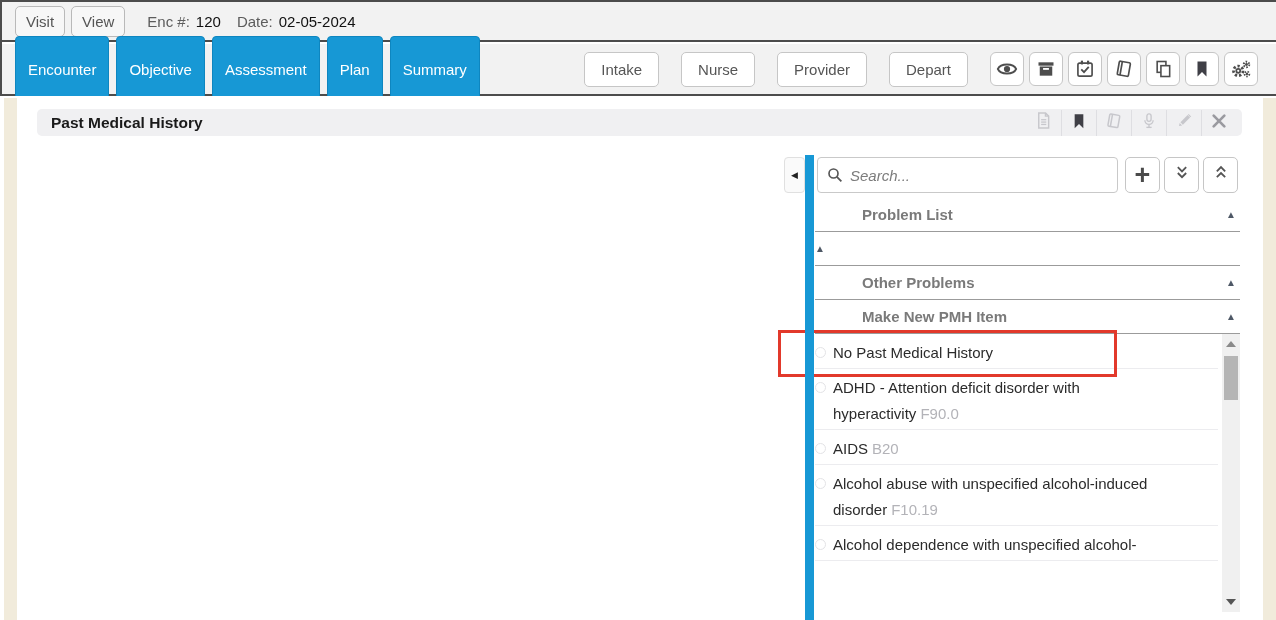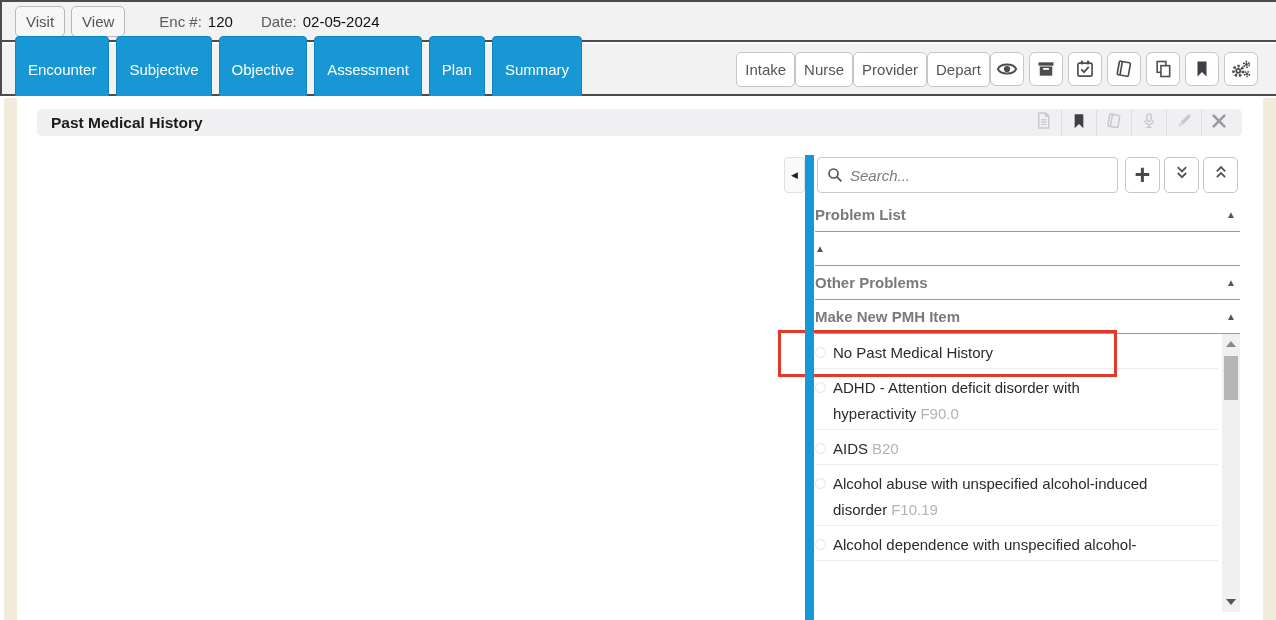--- a/index.html
+++ b/index.html
@@ -6,30 +6,30 @@
   html,body { width:1276px; height:620px; overflow:hidden; background:#fff;
               font-family:"Liberation Sans", sans-serif; }
 
   
   .chrome { position:absolute; left:0; top:0; width:1276px; height:96px;
             border-top:2px solid #4c4c4c; border-left:2px solid #4c4c4c; }
   .topbar { position:absolute; left:0; top:0; right:0; height:40px; background:#f2f2f2;
             border-bottom:2px solid #4c4c4c; display:flex; align-items:center; padding-left:13px; }
   .chip-btn { background:#f7f7f7; border:1px solid #b9b9b9; border-radius:5px; color:#555;
               font-size:15px; padding:6px 10px; margin-right:6px; cursor:pointer; }
-  .meta-label { color:#5c5c5c; font-size:15px; margin-left:28px; }
+  .meta-label { color:#5c5c5c; font-size:15px; margin-left:16px; }
   .meta-value { color:#111; font-size:15px; margin-left:6px; }
 
   .tabbar { position:absolute; left:0; top:42px; right:0; height:52px; background:#f2f2f2;
             border-bottom:2px solid #4c4c4c; display:flex; align-items:center; padding:0 13px; }
   .tab { background:#1798d5; border:1px solid #0e86c0; color:#fff; font-size:15px;
          border-radius:4px; padding:24px 12px; margin-right:7px; cursor:pointer; }
   .spacer { flex:1; }
   .stage-btn { background:#fff; border:1px solid #c6c6c6; border-radius:5px; color:#555;
-               font-size:15px; padding:8px 8px; margin-right:0; cursor:pointer; }
+               font-size:15px; padding:8px 16px; margin-right:22px; cursor:pointer; }
   .icon-btn { background:#fff; border:1px solid #c6c6c6; border-radius:6px; width:34px; height:34px;
               margin-right:5px; display:flex; align-items:center; justify-content:center; cursor:pointer; }
   .icon-btn svg { display:block; }
 
   
   .main { position:absolute; left:0; top:96px; width:1276px; height:524px; background:#fff; }
   .edge { position:absolute; top:2px; bottom:0; width:13px; background:#f1ebdb; }
   .edge.left { left:4px; } .edge.right { left:1263px; }
 
   .panel-header { position:absolute; left:37px; top:13px; width:1205px; height:27px;
@@ -55,21 +55,21 @@
   .search-input::placeholder { color:#7c7c7c; }
   .sq-btn { position:absolute; top:61px; width:35px; height:36px; background:#fff;
             border:1px solid #c6c6c6; border-radius:5px; display:flex; align-items:center;
             justify-content:center; cursor:pointer; }
   .sq-btn.plus { left:1125px; font-size:27px; font-weight:bold; color:#4a4a4a; line-height:0; }
   .sq-btn.chev-down { left:1164px; } .sq-btn.chev-up { left:1203px; }
 
   .groups { position:absolute; left:815px; top:102px; width:425px; }
   .group-row { height:34px; display:flex; align-items:center; justify-content:space-between;
                border-bottom:1px solid #9b9b9b; cursor:pointer; }
-  .group-label { font-size:15px; font-weight:bold; color:#7a7a7a; }
+  .group-label { font-size:15px; font-weight:bold; color:#7a7a7a;padding-left:47px; }
   .group-caret { font-size:10px; color:#4e5866; padding-right:4px; }
 
   .items-list { position:absolute; left:815px; top:238px; width:403px; }
   .pick-item { position:relative; padding:6px 45px 2px 18px; line-height:26px; font-size:15px;
                color:#2b2b2b; border-bottom:1px solid #ececef; cursor:pointer; }
   .dot { position:absolute; left:0; top:13px; width:11px; height:11px; border-radius:50%;
          border:1.5px solid #e3e3e6; background:transparent; }
   .code { color:#b3b3b8; margin-left:4px; }
 
   
@@ -92,21 +92,20 @@
     <button class="chip-btn">Visit</button>
     <button class="chip-btn">View</button>
     <span class="meta-label">Enc #:</span>
     <span class="meta-value">120</span>
     <span class="meta-label">Date:</span>
     <span class="meta-value">02-05-2024</span>
   </div>
 
   <div class="tabbar">
     <button class="tab">Encounter</button>
-    <button class="tab">Subjective</button>
     <button class="tab">Objective</button>
     <button class="tab">Assessment</button>
     <button class="tab">Plan</button>
     <button class="tab">Summary</button>
     <div class="spacer"></div>
     <button class="stage-btn">Intake</button>
     <button class="stage-btn">Nurse</button>
     <button class="stage-btn">Provider</button>
     <button class="stage-btn">Depart</button>
 

